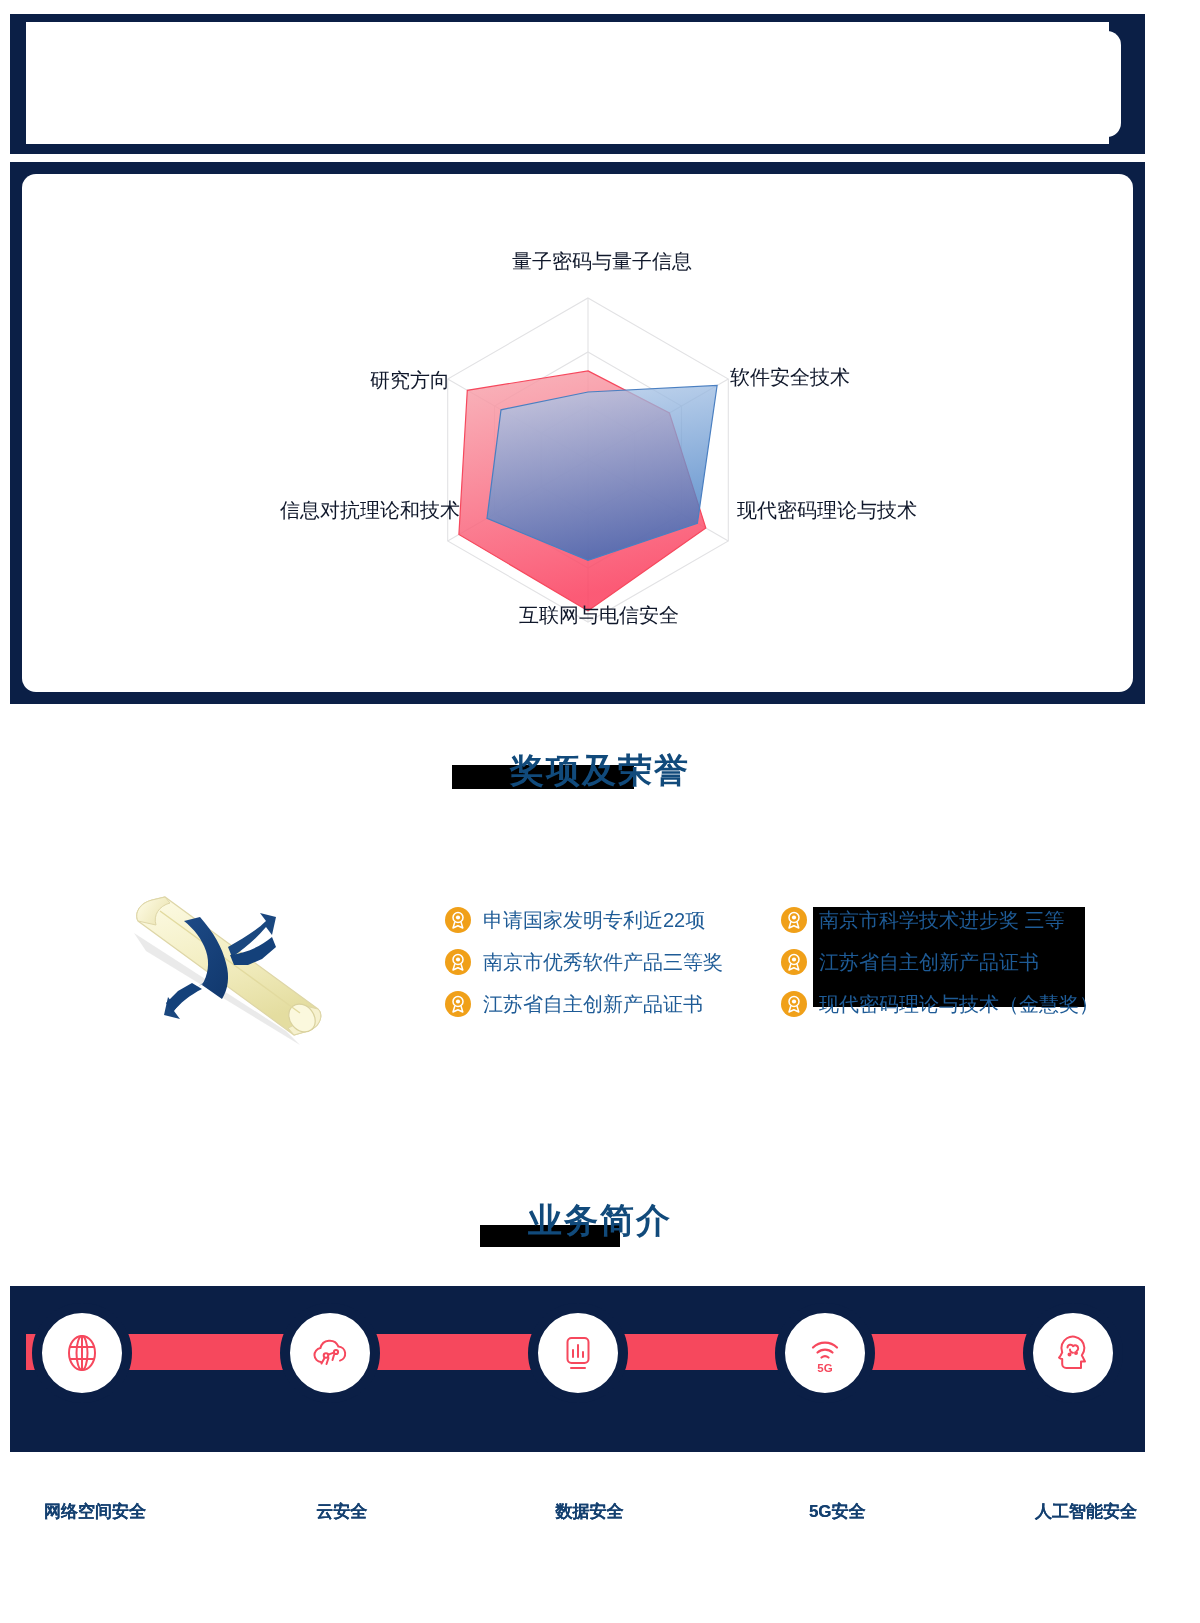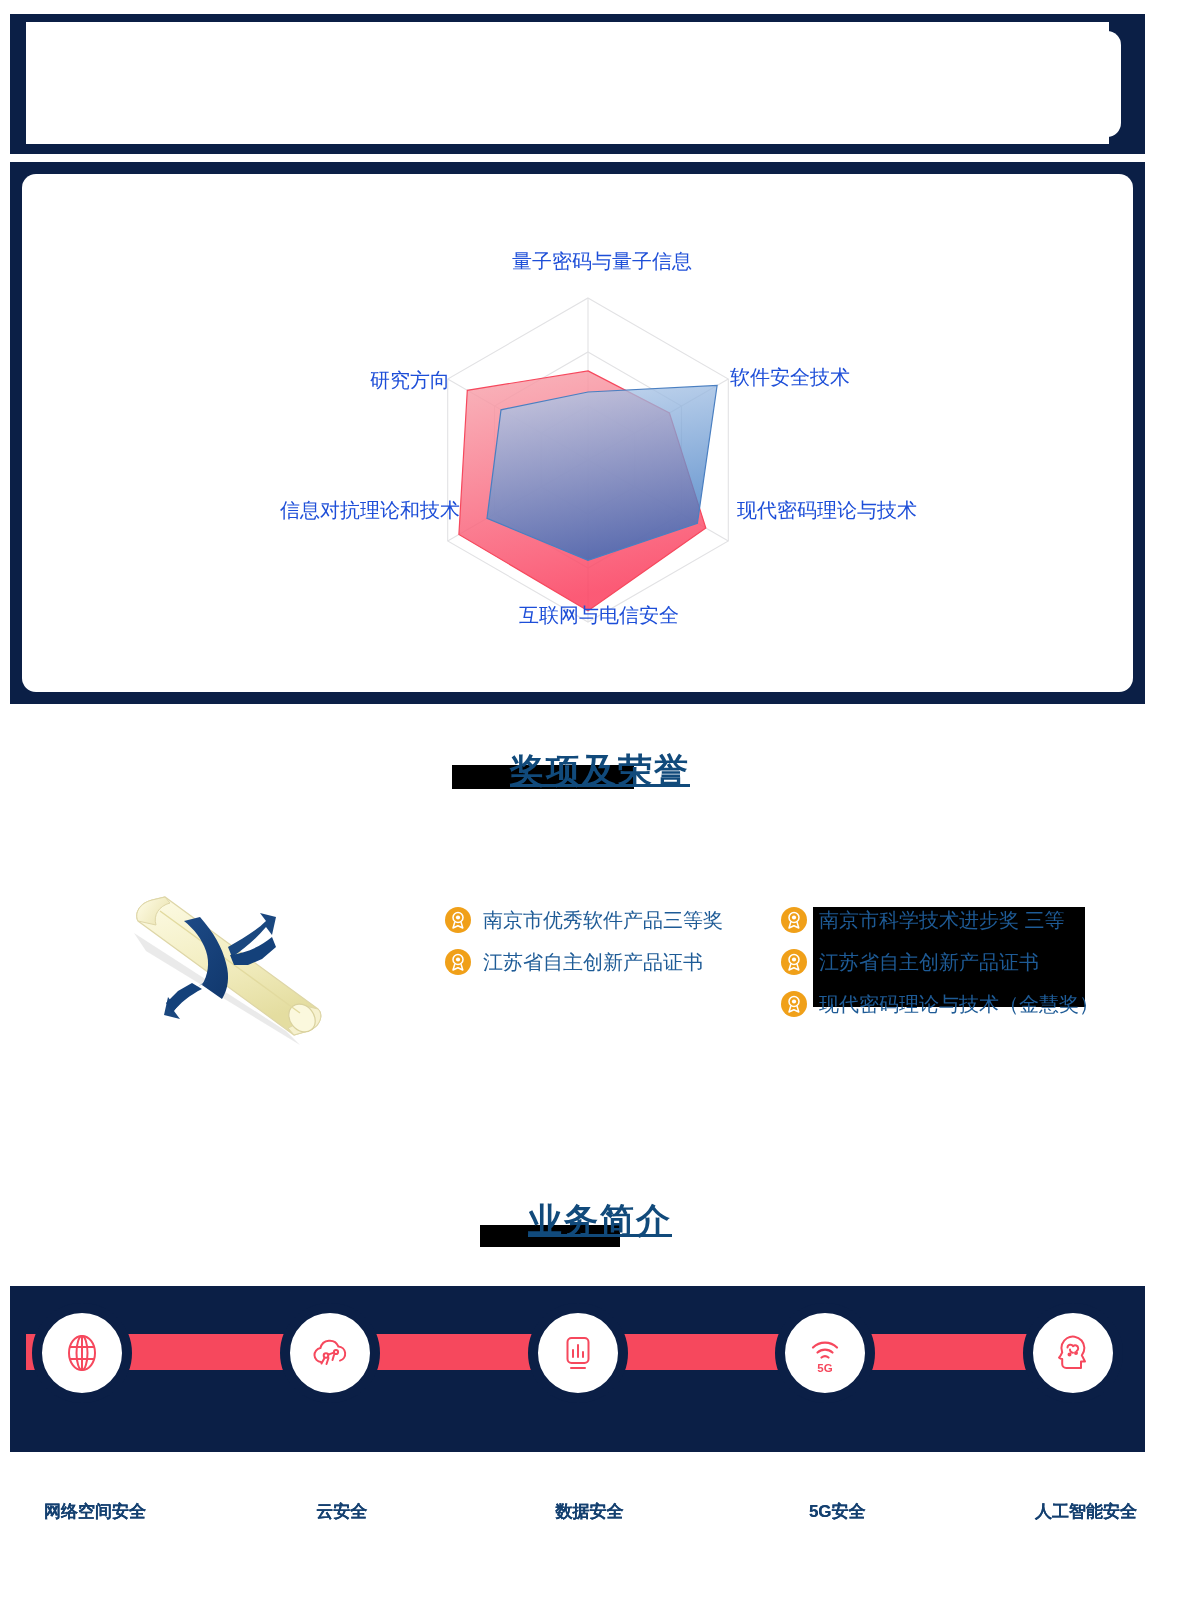--- a/index.html
+++ b/index.html
@@ -57,35 +57,34 @@
     width: 100%; height: 100%;
     background: #ffffff;
     border-radius: 14px;
     position: relative;
     overflow: hidden;
   }
   .radar-svg-wrap { position:absolute; left:0; top:0; width:100%; height:100%; }
   .radar-label {
     position: absolute;
     font-size: 20px;
-    color: #1d4ed8;
+    color: #0f172a;
     white-space: nowrap;
     font-weight: 400;
   }
 
   
   .section-title {
     position: absolute;
     width: 100%;
     text-align: center;
     font-size: 34px;
     font-weight: 700;
     color: #114a7b;
     letter-spacing: 2px;
-    text-decoration: underline;
   }
   .title-shade {
     position: absolute;
     background: #000000;
   }
 
   
   .diploma { position: absolute; left: 110px; top: 855px; width: 250px; height: 200px; }
   .diploma svg { width: 100%; height: 100%; display:block; }
 
@@ -325,20 +324,31 @@
     <div class="awards-col">
       <div class="award-item">
         <span class="award-icon">
           <svg viewBox="0 0 26 26">
               <circle cx="13" cy="13" r="13" fill="#f0a019"></circle>
             <circle cx="13" cy="10.5" r="5" fill="none" stroke="#fff" stroke-width="1.5"></circle>
             <circle cx="13" cy="10.5" r="2.1" fill="#fff"></circle>
             <path d="M9.8 15 L8 21 l4.9-2.3 L17.8 21 L16 15" fill="none" stroke="#fff" stroke-width="1.5" stroke-linejoin="round"></path>
           </svg>
         </span>
+        <span class="award-text">申请国家发明专利近22项</span>
+      </div>
+      <div class="award-item">
+        <span class="award-icon">
+          <svg viewBox="0 0 26 26">
+              <circle cx="13" cy="13" r="13" fill="#f0a019"></circle>
+            <circle cx="13" cy="10.5" r="5" fill="none" stroke="#fff" stroke-width="1.5"></circle>
+            <circle cx="13" cy="10.5" r="2.1" fill="#fff"></circle>
+            <path d="M9.8 15 L8 21 l4.9-2.3 L17.8 21 L16 15" fill="none" stroke="#fff" stroke-width="1.5" stroke-linejoin="round"></path>
+          </svg>
+        </span>
         <span class="award-text">南京市优秀软件产品三等奖</span>
       </div>
       <div class="award-item">
         <span class="award-icon">
           <svg viewBox="0 0 26 26">
               <circle cx="13" cy="13" r="13" fill="#f0a019"></circle>
             <circle cx="13" cy="10.5" r="5" fill="none" stroke="#fff" stroke-width="1.5"></circle>
             <circle cx="13" cy="10.5" r="2.1" fill="#fff"></circle>
             <path d="M9.8 15 L8 21 l4.9-2.3 L17.8 21 L16 15" fill="none" stroke="#fff" stroke-width="1.5" stroke-linejoin="round"></path>
           </svg>

